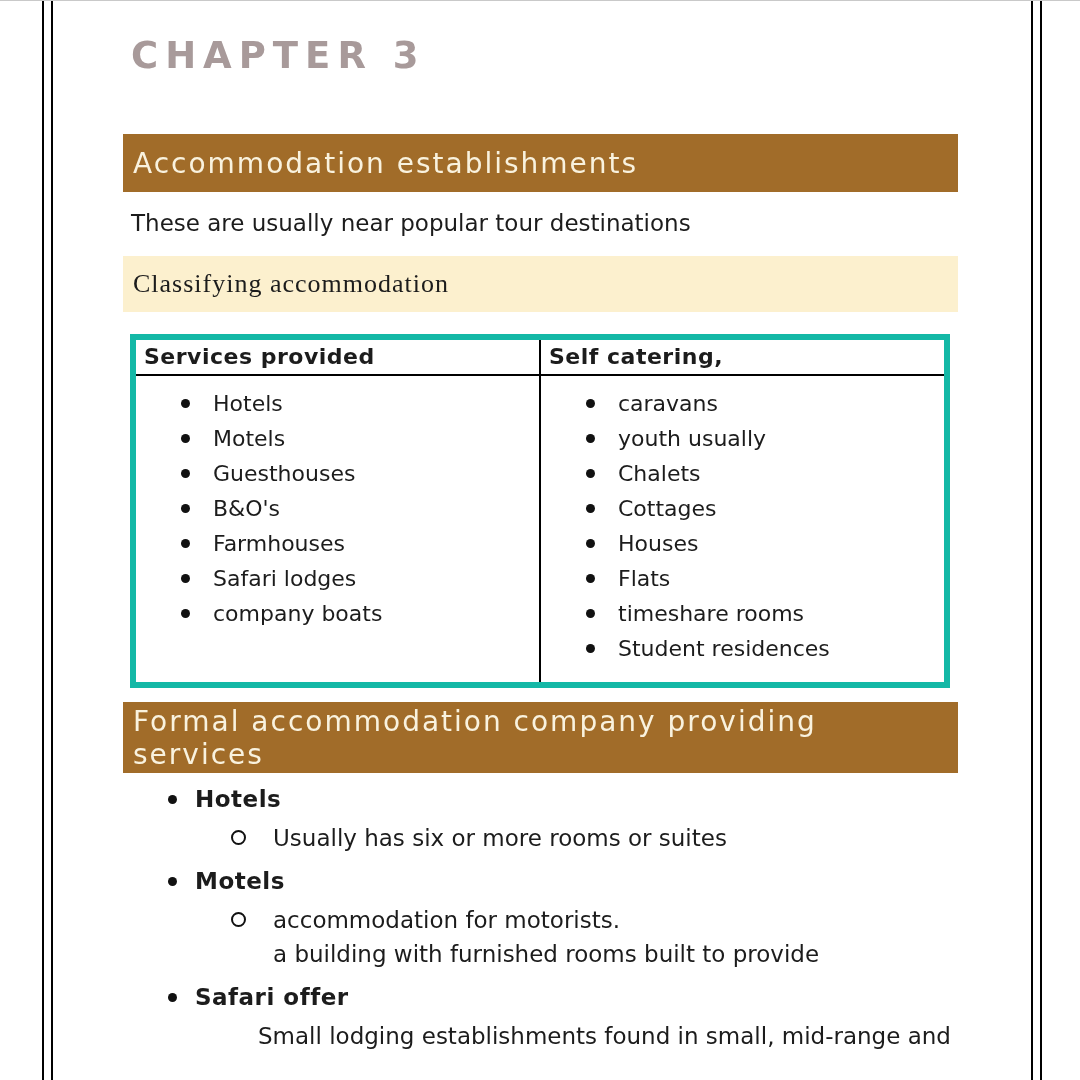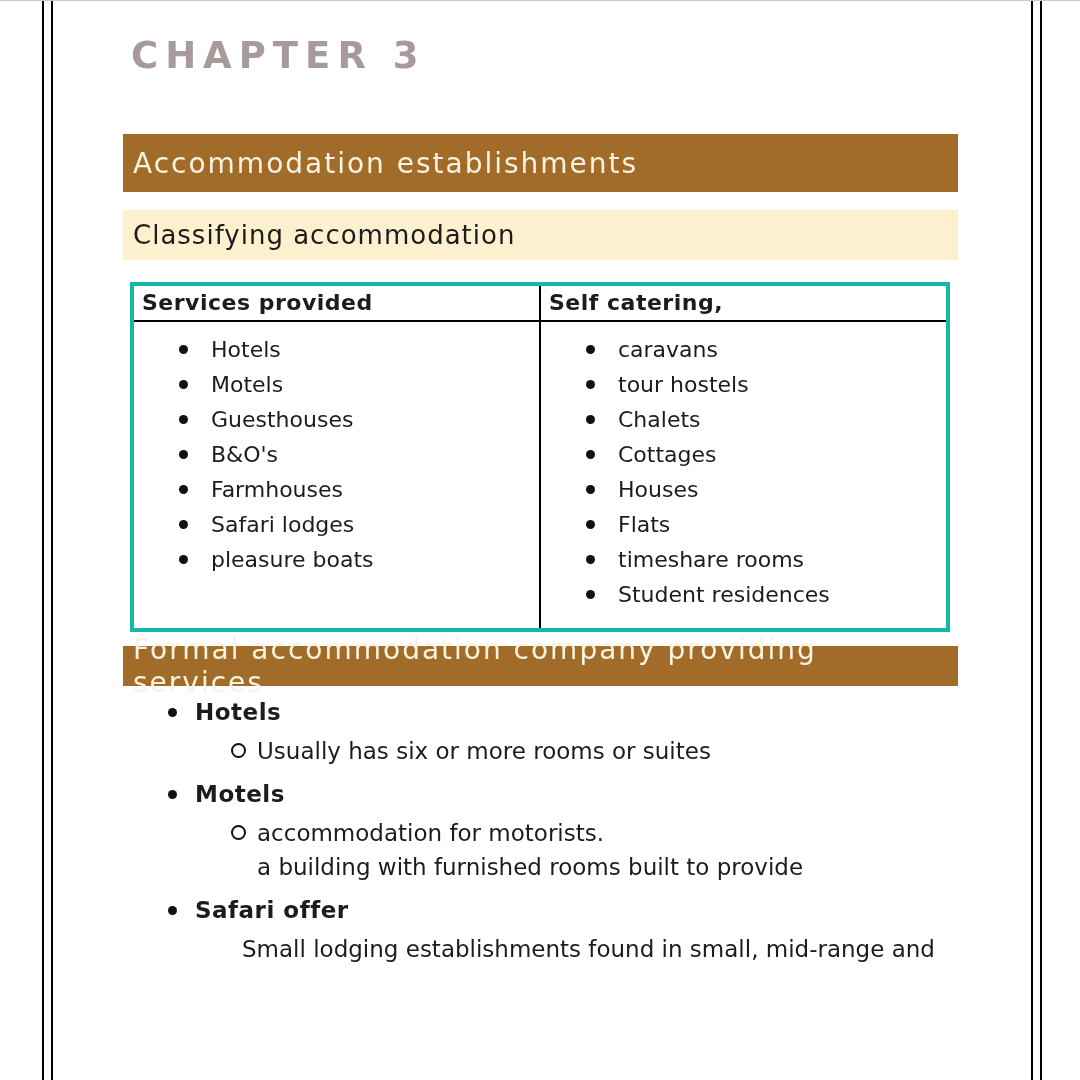--- a/index.html
+++ b/index.html
@@ -32,29 +32,29 @@
     background:var(--banner-brown,#a16c29);
     color:var(--banner-text,#f9f2de);
     font-size:28px;letter-spacing:2px;
   }
   .banner.cream{
     background:var(--banner-cream,#fcf0ce);
     color:var(--text-black,#1c1c1c);
     font-size:26px;letter-spacing:1px;
   }
   .banner-1{margin-top:54px;height:58px;}
-  .banner-2{margin-top:18px;height:50px;}
-  .banner-3{margin-top:14px;height:40px;}
+  .banner-2{margin-top:18px;height:56px;font-family:Liberation Serif, serif;}
+  .banner-3{margin-top:14px;height:71px;}
 
   .body-line{margin:16px 0 0 8px;font-size:23px;line-height:30px;}
   .paragraph{margin:14px 0 0 8px;font-size:23px;line-height:37px;}
 
   table.services{
     margin:22px 0 0 7px;width:820px;
-    border:4px solid #14b8a6;border-collapse:collapse;
+    border:6px solid #14b8a6;border-collapse:collapse;
     table-layout:fixed;
   }
   table.services th{
     border:2px solid #000;
     text-align:left;font-size:22px;font-weight:bold;
     padding:4px 8px 5px 8px;letter-spacing:0.5px;
   }
   table.services td{
     border:2px solid #000;vertical-align:top;
     padding:10px 0 16px 0;
@@ -66,37 +66,38 @@
   }
   .dot{width:9px;height:9px;border-radius:50%;background:#111;flex:0 0 auto;}
   ul.cell-list .item-text{margin-left:23px;}
 
   .outline{margin:12px 0 0 0;}
   .outline-item{display:flex;align-items:center;margin-top:12px;padding-left:45px;}
   .outline-item .label{margin-left:18px;font-size:23px;font-weight:bold;line-height:28px;letter-spacing:0.5px;}
   .outline-sub{display:flex;margin-top:8px;padding-left:108px;}
   .circle{width:11px;height:11px;border-radius:50%;border:2px solid #111;
     background:transparent;flex:0 0 auto;margin-top:9px;}
-  .outline-sub .sub-lines{margin-left:11px;font-size:23px;line-height:34px;}
+  .outline-sub .sub-lines{margin-left:27px;font-size:23px;line-height:34px;}
 </style>
 </head>
 <body>
 
 <div class="page-edge edge-left"></div>
 <div class="page-edge edge-right"></div>
 <div class="top-hairline"></div>
 
 <div class="content">
 
   <h1 class="chapter-title">CHAPTER 3</h1>
 
   <div class="banner brown banner-1">
     <span>Accommodation establishments</span>
   </div>
 
+  <div class="body-line">These are usually near popular tour destinations</div>
 
   <div class="banner cream banner-2">
     <span>Classifying accommodation</span>
   </div>
 
 
   <table class="services">
     <tbody>
         <tr>
       <th>Services provided</th>
@@ -124,33 +125,33 @@
           <li>
                 <span class="dot"></span>
                 <span class="item-text">Farmhouses</span>
               </li>
           <li>
                 <span class="dot"></span>
                 <span class="item-text">Safari lodges</span>
               </li>
           <li>
                 <span class="dot"></span>
-                <span class="item-text">pleasure boats</span>
+                <span class="item-text">company boats</span>
               </li>
         </ul>
       </td>
       <td>
         <ul class="cell-list">
           <li>
                 <span class="dot"></span>
                 <span class="item-text">caravans</span>
               </li>
           <li>
                 <span class="dot"></span>
-                <span class="item-text">tour hostels</span>
+                <span class="item-text">youth usually</span>
               </li>
           <li>
                 <span class="dot"></span>
                 <span class="item-text">Chalets</span>
               </li>
           <li>
                 <span class="dot"></span>
                 <span class="item-text">Cottages</span>
               </li>
           <li>

